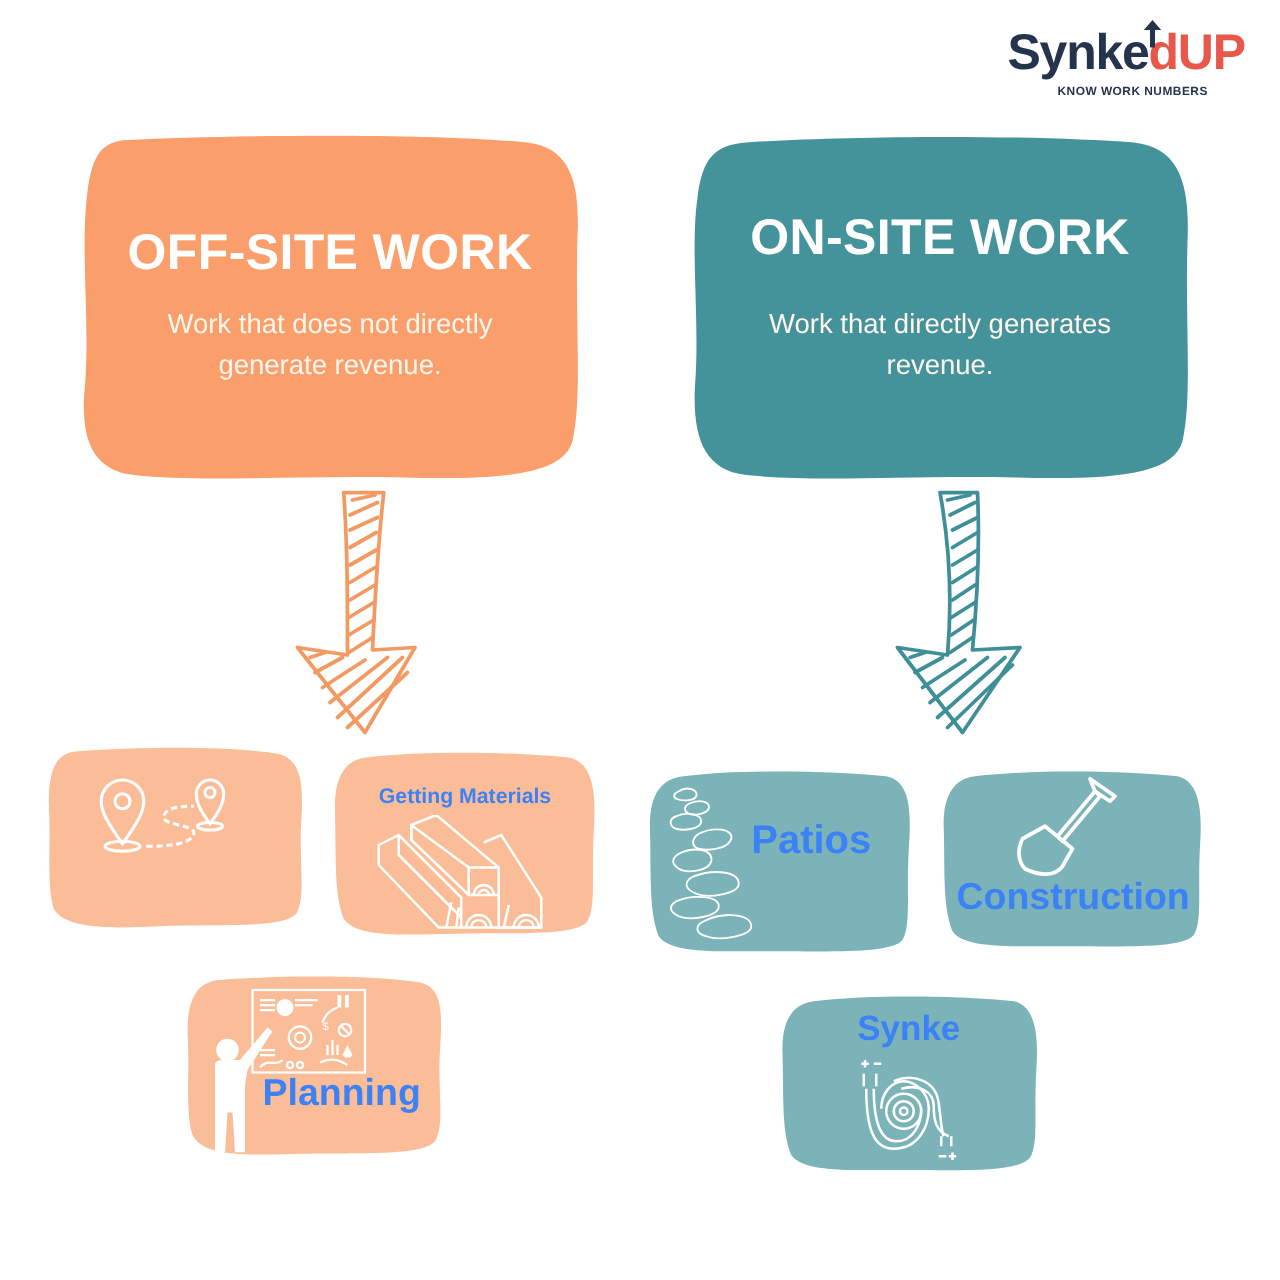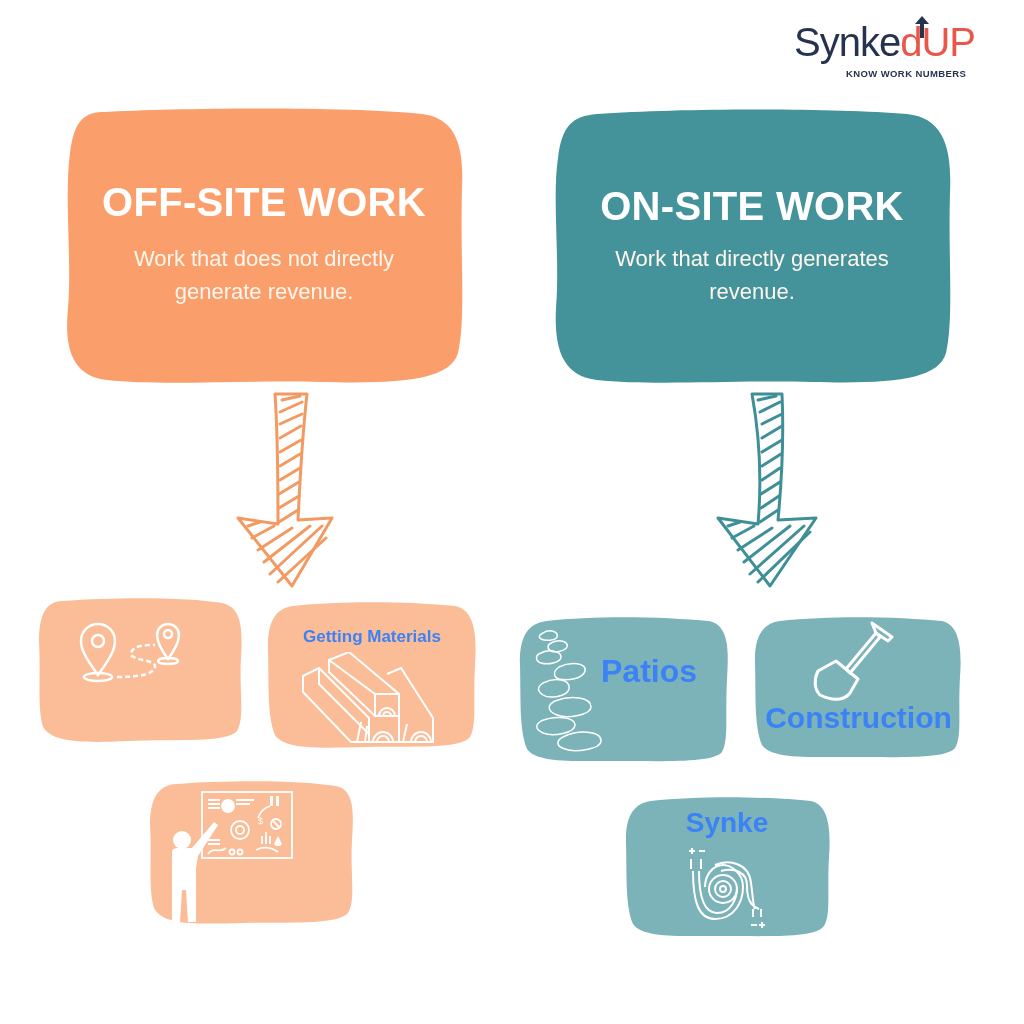--- a/index.html
+++ b/index.html
@@ -5,21 +5,21 @@
   html, body { margin:0; padding:0; }
   body { width:1024px; height:1024px; background:#ffffff; position:relative; overflow:hidden;
          font-family: "Liberation Sans", "DejaVu Sans", sans-serif; }
   .abs { position:absolute; }
   .blob { position:absolute; }
   .blob svg.bg { position:absolute; left:0; top:0; width:100%; height:100%; }
   .big-title { position:absolute; width:100%; text-align:center; color:#ffffff; font-weight:bold; font-size:40px; letter-spacing:0.3px; }
   .big-sub { position:absolute; width:100%; text-align:center; color:#fff6ee; font-size:22px; line-height:33px; }
   .card-label { position:absolute; color:#3b82f6; font-weight:bold; text-align:center; }
   .logo { position:absolute; left:794px; top:20px; width:200px; height:62px; }
-  .logo-word { position:absolute; left:0; top:0; font-size:40px; font-weight:normal; letter-spacing:-1px; }
+  .logo-word { position:absolute; left:12px; top:0; font-size:40px; font-weight:bold; letter-spacing:-1px; }
   .logo-word .dark { color:#26334d; }
   .logo-word .red { color:#e8574a; }
   .logo-tag { position:absolute; left:52px; top:48px; font-size:9.5px; font-weight:bold; color:#26334d; letter-spacing:0.4px; white-space:nowrap; }
 </style>
 </head>
 <body>
 
 <div class="logo">
   <div class="logo-word">
     <span class="dark">Synke</span><span class="red">d</span><span class="red">UP</span>
@@ -36,21 +36,21 @@
   </svg>
   <div class="big-title" style="top:72px;">OFF-SITE WORK</div>
   <div class="big-sub" style="top:167px;">generate revenue.</div>
   <div class="big-sub" style="top:134px;">Work that does not directly</div>
 </div>
 
 <div class="blob" style="left:552px;top:108px;width:400px;height:278px;">
   <svg class="bg" viewBox="0 0 400 278" preserveAspectRatio="none">
     <path d="M45 6 C130 0 280 0 355 6 C392 10 400 40 398 85 C396 150 402 210 394 245 C386 272 340 276 260 274 C180 272 100 278 45 272 C10 268 2 240 4 200 C8 150 0 90 6 50 C10 18 20 8 45 6 Z" fill="#44939b"></path>
   </svg>
-  <div class="big-title" style="top:60px;margin-top:16px;">ON-SITE WORK</div>
+  <div class="big-title" style="top:60px;">ON-SITE WORK</div>
   <div class="big-sub" style="top:134px;">Work that directly generates</div>
   <div class="big-sub" style="top:167px;">revenue.</div>
 </div>
 
 <svg class="abs" style="left:230px;top:388px" width="110" height="205" viewBox="0 0 110 205">
   <g fill="none" stroke="#f39a63" stroke-width="3" stroke-linecap="round" stroke-linejoin="round">
     <path d="M45 6 L77 6 C72 50 70 90 68 132 L102 130 L62 198 L8 130 L48 136 C48 90 48 50 45 6 Z"></path>
     <path d="M52 12 L70 8 M50 24 L72 14 M50 36 L72 26 M50 50 L71 38 M50 64 L71 52 M50 78 L70 66 M50 92 L70 80 M49 106 L69 94 M49 120 L69 108 M49 134 L68 122"></path>
     <path d="M18 138 L30 134 M22 150 L44 138 M28 162 L62 140 M34 174 L80 138 M40 186 L92 138 M48 194 L96 150"></path>
   </g>
@@ -125,20 +125,21 @@
     </g>
     <g fill="#ffffff">
       <circle cx="16" cy="50" r="9"></circle>
       <path d="M6 62 C6 58 10 58 16 58 L26 58 L48 32 L52 35 L32 66 L30 78 L30 132 L22 132 L20 100 L16 100 L14 132 L6 132 Z"></path>
       <text x="92" y="34" font-size="9" font-family="Liberation Sans, sans-serif">$</text>
       <rect x="104" y="6" width="3" height="10"></rect>
         <rect x="110" y="6" width="3" height="10"></rect>
       <path d="M112 46 L116 54 L114 56 L110 56 L108 54 Z"></path>
     </g>
   </svg>
+  <div class="card-label" style="left:62px;top:78px;font-size:30px;">Planning</div>
 </div>
 
 <div class="blob" style="left:517px;top:615px;width:214px;height:148px;">
   <svg class="bg" viewBox="0 0 214 148" preserveAspectRatio="none">
     <path d="M30 6 C80 0 150 2 192 6 C212 10 212 35 210 65 C208 100 212 125 205 137 C196 148 150 146 100 146 C55 146 20 148 10 134 C2 114 4 85 3 50 C2 20 12 8 30 6 Z" fill="#7bb3b9"></path>
   </svg>
   <svg class="abs" style="left:18px;top:14px" width="80" height="124" viewBox="0 0 80 124">
     <g fill="none" stroke="#ffffff" stroke-width="1.5">
       <path d="M8 4 C14 0 24 2 22 8 C20 12 10 12 6 10 C3 8 4 6 8 4 Z"></path>
       <path d="M16 14 C24 10 34 12 32 18 C30 22 20 24 16 22 C12 20 12 16 16 14 Z"></path>

